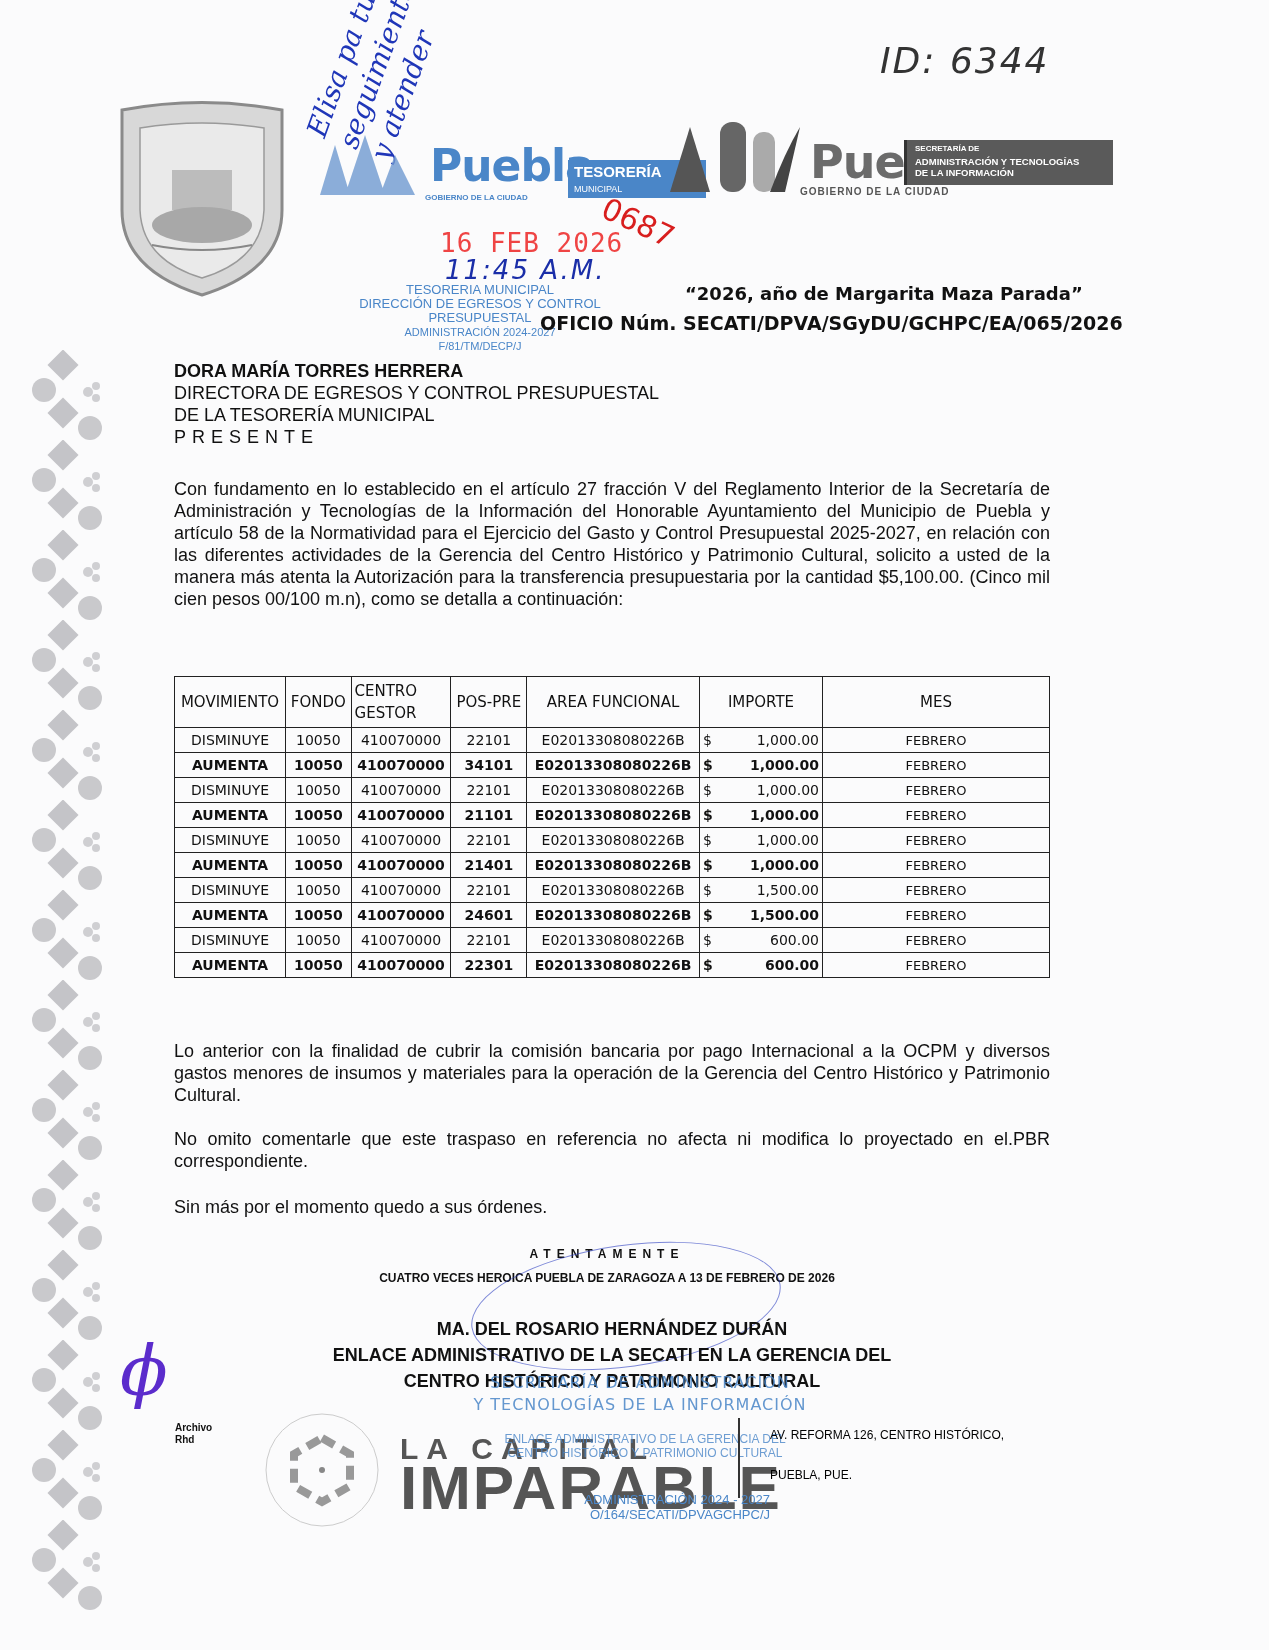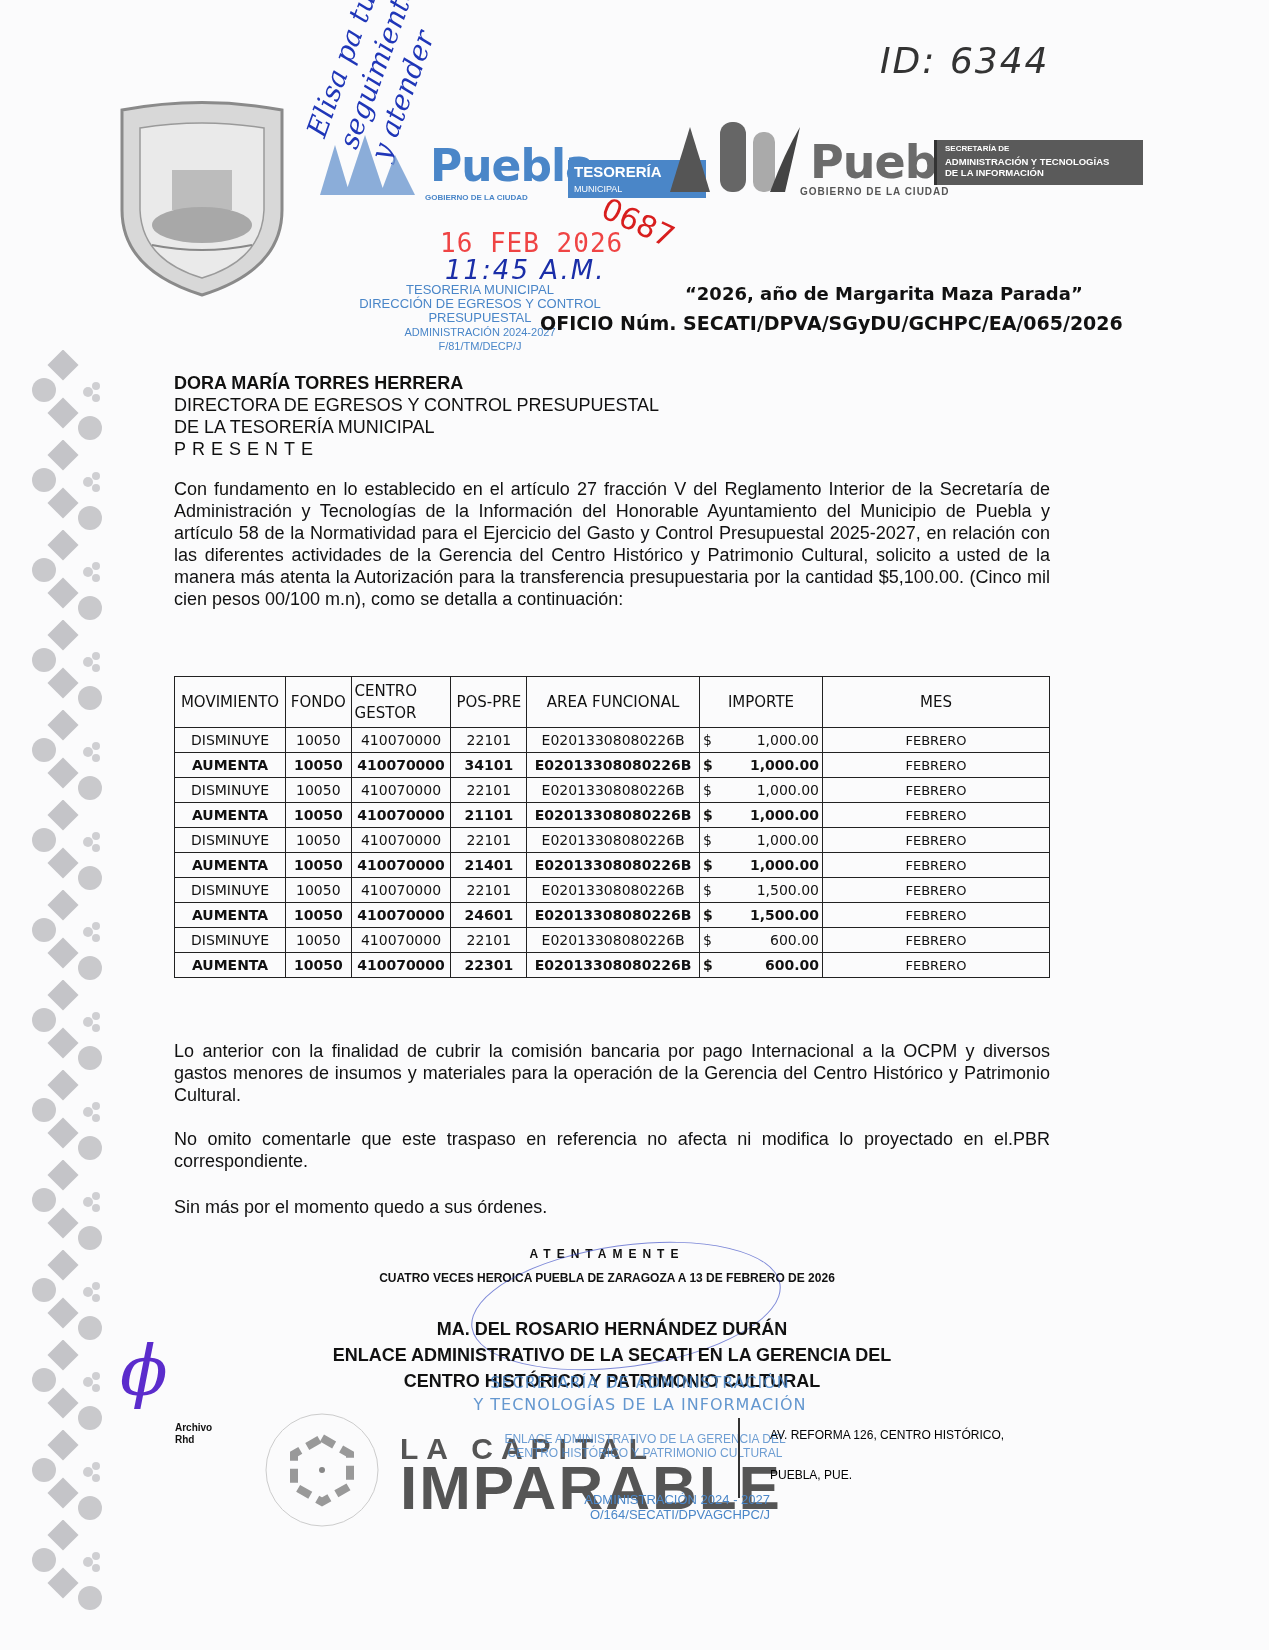--- a/index.html
+++ b/index.html
@@ -10,31 +10,31 @@
   .shield { left:112px; top:100px; width:180px; height:200px; }
   .hand-note { left:290px; top:0px; width:210px; height:180px; color:#1f36b8; font-family:"DejaVu Serif", serif; font-style:italic; font-size:28px; line-height:34px; transform:rotate(-70deg); transform-origin:left top; }
   .id-note { left:880px; top:40px; font-family:"DejaVu Sans", sans-serif; font-size:36px; color:#333; font-style:italic; letter-spacing:2px; }
   .puebla-blue { left:430px; top:140px; font-size:44px; font-weight:bold; color:#4a86c8; font-family:"DejaVu Sans", sans-serif; letter-spacing:-1px; }
   .gob-blue { left:425px; top:193px; font-size:8px; color:#4a86c8; font-weight:bold; }
   .teso-box { left:568px; top:160px; width:138px; height:38px; background:#4a86c8; color:#fff; }
   .teso-box .t1 { font-size:15px; font-weight:bold; position:absolute; left:6px; top:3px; }
   .teso-box .t2 { font-size:9px; position:absolute; left:6px; top:24px; }
   .puebla-grey { left:810px; top:135px; font-size:46px; font-weight:bold; color:#6b6b6b; font-family:"DejaVu Sans", sans-serif; letter-spacing:-1px; }
   .gob-grey { left:800px; top:186px; font-size:10px; font-weight:bold; color:#555; letter-spacing:1px; }
-  .secati-bar { left:934px; top:140px; width:206px; height:45px; background:#5a5a5a; color:#fff; border-left:3px solid #333; }
+  .secati-bar { left:904px; top:140px; width:206px; height:45px; background:#5a5a5a; color:#fff; border-left:3px solid #333; }
   .secati-bar .s1 { position:absolute; left:8px; top:4px; font-size:8px; font-weight:bold; }
   .secati-bar .s2 { position:absolute; left:8px; top:16px; font-size:9.5px; font-weight:bold; line-height:11px; }
   .red-num { left:600px; top:205px; color:#d81e1e; font-size:30px; font-family:"DejaVu Sans", sans-serif; transform:rotate(25deg); }
   .date-stamp { left:440px; top:228px; color:#ef4444; font-size:26px; font-family:"DejaVu Sans Mono", monospace; letter-spacing:1px; }
   .time-stamp { left:445px; top:255px; color:#1a2ea8; font-size:26px; font-family:"DejaVu Sans", sans-serif; font-style:italic; letter-spacing:2px;text-align:center; }
   .stamp-block { left:345px; top:283px; width:270px; text-align:center; color:#4a86c8; font-size:13px; line-height:14px; }
   .stamp-block .small { font-size:11px; }
   .motto { left:685px; top:283px; font-size:18px; font-weight:bold; font-family:"DejaVu Sans", sans-serif; }
   .oficio { left:540px; top:312px; font-size:19px; font-weight:bold; font-family:"DejaVu Sans", sans-serif; }
-  .recipient { left:174px; top:360px; font-size:18px; line-height:22px;margin-top:12px; }
+  .recipient { left:174px; top:360px; font-size:18px; line-height:22px; }
   .recipient .name { font-weight:bold; }
   .recipient .presente { letter-spacing:6px; }
   .para { left:174px; width:876px; font-size:18px; line-height:22px; text-align:justify; }
   .para1 { top:478px; }
   table.tx { left:174px; top:676px; width:876px; border-collapse:collapse; font-family:"DejaVu Sans", sans-serif; }
   table.tx th, table.tx td { border:1.5px solid #222; padding:0 3px; height:24px; font-size:14px; text-align:center; }
   table.tx th { font-weight:normal; height:50px; font-size:15px; line-height:22px; }
   table.tx tr.bold td { font-weight:bold; }
   table.tx td.mes { font-size:13px; font-weight:normal !important; }
   table.tx td.cur { border-right:none; text-align:left; width:14px; }

